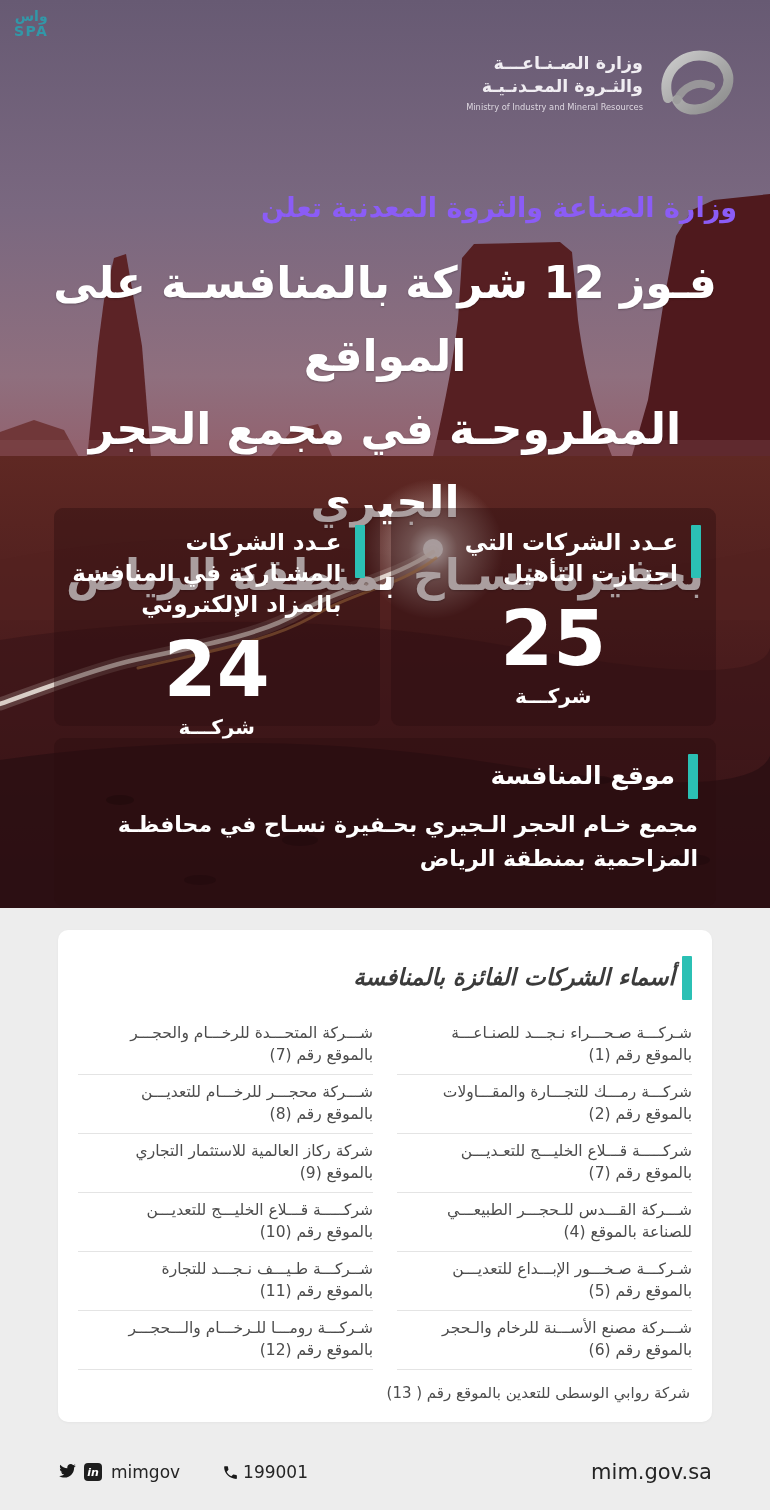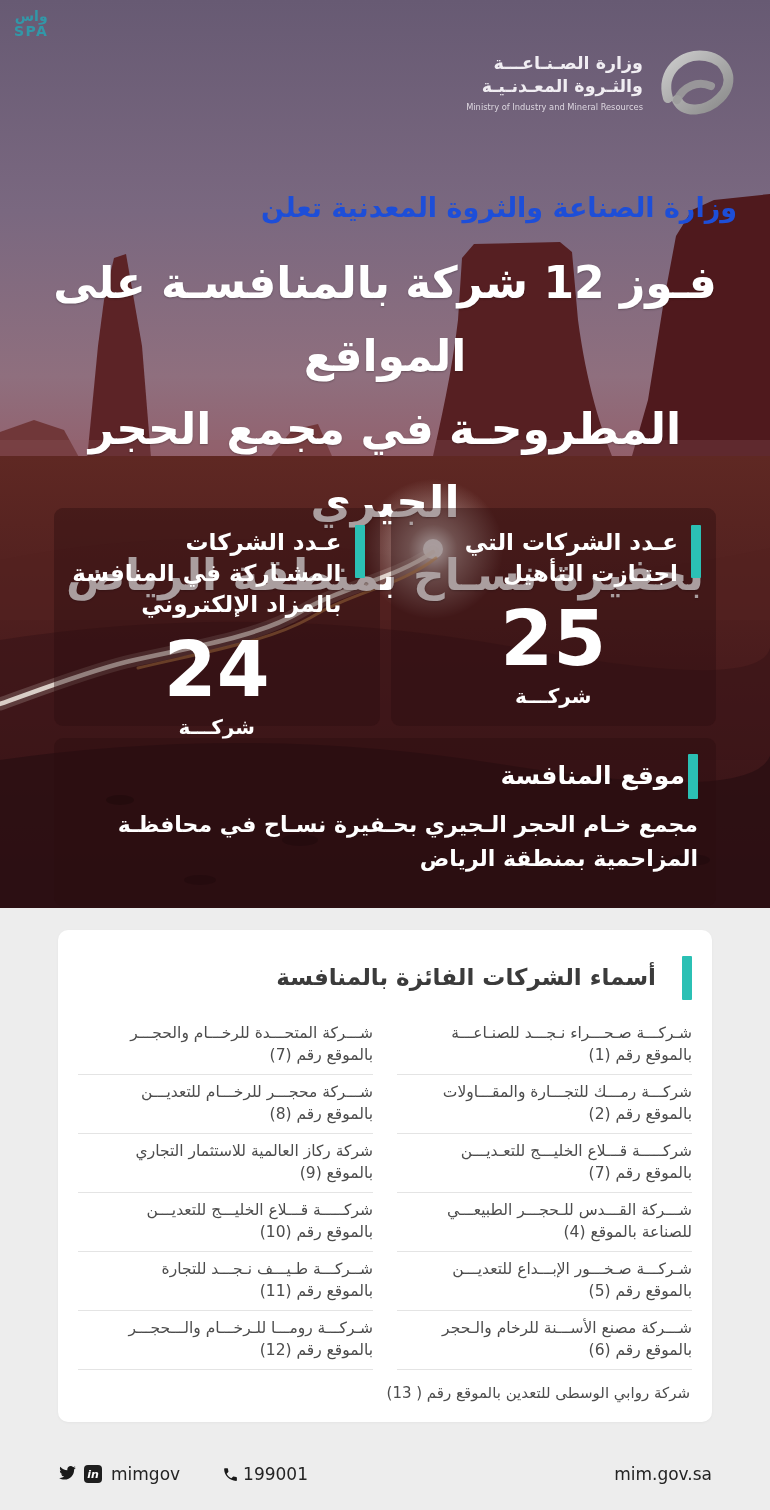--- a/index.html
+++ b/index.html
@@ -23,21 +23,21 @@
   .spa-ar { font-size:14px; letter-spacing:2px; }
   .spa-en { font-size:14px; letter-spacing:1.5px; }
 
   .ministry-logo { position:absolute; top:42px; right:26px; display:flex; align-items:center; gap:9px; }
   .ml-text { text-align:right; }
   .ml-ar  { direction:rtl; color:#f0edf2; font-size:17.5px; line-height:23px; font-weight:700; }
   .ml-en  { direction:ltr; color:#ddd7e0; font-size:8.3px; margin-top:4px; white-space:nowrap; }
 
   .kicker {
     position:absolute; top:192px; right:33px; direction:rtl;
-    color:#1d4ed8; font-size:27px; font-weight:700;
+    color:#8b5cf6; font-size:27px; font-weight:700;
   }
   .headline {
     position:absolute; top:246px; left:16px; right:16px;
     direction:rtl; text-align:center;
     color:#ffffff; font-weight:700; font-size:44px; line-height:73px;
     text-shadow:0 1px 2px rgba(0,0,0,.25);
   }
 
   .stats-row {
     position:absolute; top:508px; left:54px; right:54px; height:218px;
@@ -52,34 +52,34 @@
   .stat-head .accent-bar { height:53px; }
   .stat-label { flex:1; font-size:23px; line-height:31px; font-weight:700; text-align:right; padding-top:2px; }
   .stat-value { text-align:center; font-size:76px; font-weight:700; line-height:1; margin-top:12px; }
   .stat-unit  { text-align:center; font-size:20px; font-weight:700; margin-top:7px; }
 
   .location-box {
     position:absolute; top:738px; left:54px; right:54px; height:168px;
     background:rgba(42,12,16,.40); border-radius:9px;
     padding:16px 18px 0; box-sizing:border-box; direction:rtl; color:#fff;
   }
-  .loc-head { display:flex; gap:3px; }
+  .loc-head { display:flex; gap:13px; }
   .loc-head .accent-bar { height:45px; }
   .loc-title { font-size:25px; font-weight:700; padding-top:7px; }
   .loc-text  { font-size:22px; line-height:34px; font-weight:700; text-align:right; margin-top:9px; }
 
   
   .lower { position:absolute; top:908px; left:0; width:770px; height:602px; background:#EDEDED; }
   .card {
     position:absolute; top:22px; left:58px; right:58px;
     background:#ffffff; border-radius:10px;
     padding:26px 20px 14px; box-sizing:border-box; direction:rtl;
     box-shadow:0 1px 3px rgba(0,0,0,.04);
   }
-  .card-head { display:flex; gap:26px; }
+  .card-head { display:flex; gap:7px;font-style:italic; }
   .card-head .accent-bar { height:44px; }
   .card-title { font-size:23px; font-weight:700; color:#3b3b3b; padding-top:8px; }
 
   .cols { display:flex; gap:24px; margin-top:16px; }
   .wcol { flex:1; min-width:0; }
   .cell { padding:6px 0 8px; border-bottom:1px solid #e4e4e4; }
   .w-name, .w-site { font-size:15.5px; line-height:22px; color:#4c4c4c; text-align:right; }
   .last-row { padding:12px 2px 4px; font-size:15px; line-height:22px; color:#4c4c4c; text-align:right; }
 
   .footer {
@@ -89,21 +89,21 @@
   .f-left { display:flex; align-items:center; direction:ltr; }
   .icon { display:inline-flex; align-items:center; justify-content:center; }
   .tw-icon { margin-right:7px; }
   .li-icon {
     width:18px; height:18px; background:#1f1f1f; color:#fff; border-radius:4px;
     font-size:11px; font-weight:700; margin-right:9px; line-height:1;font-style:italic;
   }
   .handle { font-size:17px; }
   .phone-group { display:flex; align-items:center; gap:4px; margin-left:42px; }
   .phone-number { font-size:17px; }
-  .website { font-size:17px; direction:ltr; }
+  .website { font-size:21px; direction:ltr; }
 </style>
 </head>
 <body>
 
 <div class="poster">
 
   <div class="photo">
 
     <svg class="bg-svg" width="770" height="908" viewBox="0 0 770 908" preserveAspectRatio="none">
       <defs>

